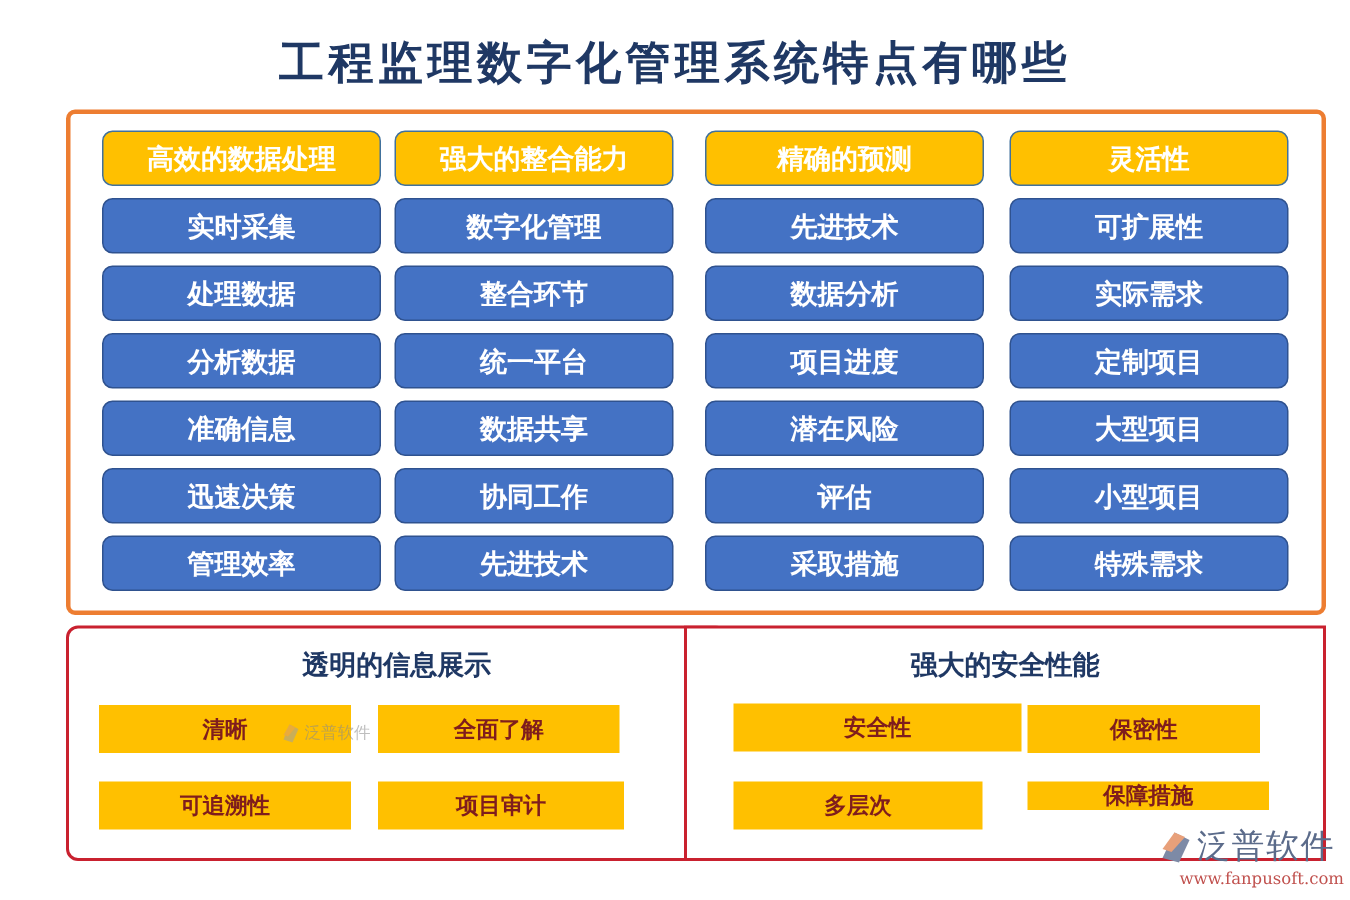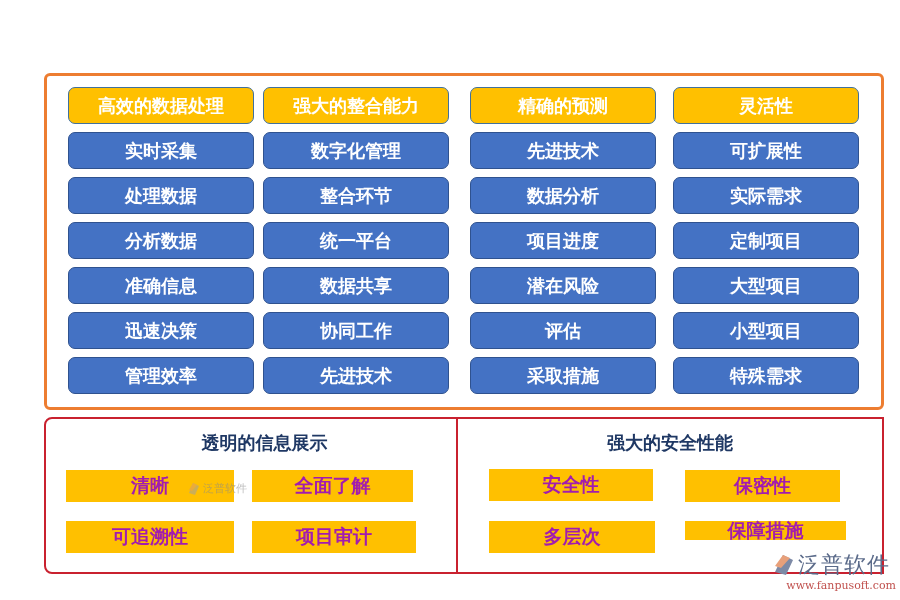--- a/index.html
+++ b/index.html
@@ -40,21 +40,21 @@
       position: absolute; left: 456px; top: 417px; width: 428px; height: 157px;
       border: 2.5px solid #c9212f; border-radius: 0; background: #ffffff;
     }
     .sub-title {
       position: absolute; left: 0; right: 0; top: 12px;
       text-align: center; font-size: 18px; font-weight: bold; color: #1f3864;
     }
     .ycard {
       position: absolute; background: #ffc000;
       display: flex; align-items: center; justify-content: center;
-      font-size: 19px; font-weight: bold; color: #a21caf;
+      font-size: 15px; font-weight: bold; color: #7f1d1d;
     }
 
     .watermark-small {
       position: absolute; left: 186px; top: 481px;
       display: flex; align-items: center; gap: 3px;
       opacity: 0.55;
     }
     .watermark-small .wm-text {
       font-family: "DejaVu Sans", "Liberation Sans", sans-serif;
       font-size: 11px; color: #8a8a8a;
@@ -71,20 +71,21 @@
     .logo-url {
       font-family: "DejaVu Serif", "Liberation Serif", serif;
       font-size: 11px; color: #c0504d; text-align: right; margin-top: 1px;
     }
   </style>
 </head>
 <body>
 
 <div class="canvas">
 
+  <div class="title">工程监理数字化管理系统特点有哪些</div>
 
   <div class="top-panel"></div>
 
   <div class="col" style="left:68px;">
     <div class="card head">高效的数据处理</div>
     <div class="card item">实时采集</div>
     <div class="card item">处理数据</div>
     <div class="card item">分析数据</div>
     <div class="card item">准确信息</div>
     <div class="card item">迅速决策</div>
@@ -132,21 +133,21 @@
   <div class="watermark-small">
     <svg width="14" height="14" viewBox="0 0 14 14">
       <path d="M7 1 L13 4 L9 13 L3 11 Z" fill="#a0a0a0"></path>
       <path d="M7 1 L11 3 L6 9 L3 8 Z" fill="#d99a6c"></path>
     </svg>
     <span class="wm-text">泛普软件</span>
   </div>
 
   <div class="bottom-right">
     <div class="sub-title">强大的安全性能</div>
-    <div class="ycard" style="left:31px; top:50px; width:164px; height:32px;">安全性</div>
+    <div class="ycard" style="left:31px; top:50px; width:192px; height:32px;">安全性</div>
     <div class="ycard" style="left:227px; top:51px; width:155px; height:32px;">保密性</div>
     <div class="ycard" style="left:31px; top:102px; width:166px; height:32px;">多层次</div>
     <div class="ycard" style="left:227px; top:102px; width:161px; height:19px;">保障措施</div>
   </div>
 
   <div class="logo">
     <div class="logo-row">
       <svg width="24" height="22" viewBox="0 0 24 22">
         <path d="M12 1 L22 6 L15 21 L4 18 Z" fill="#7d8aa6"></path>
         <path d="M12 1 L19 4 L10 14 L4 12 Z" fill="#e8a07a"></path>

